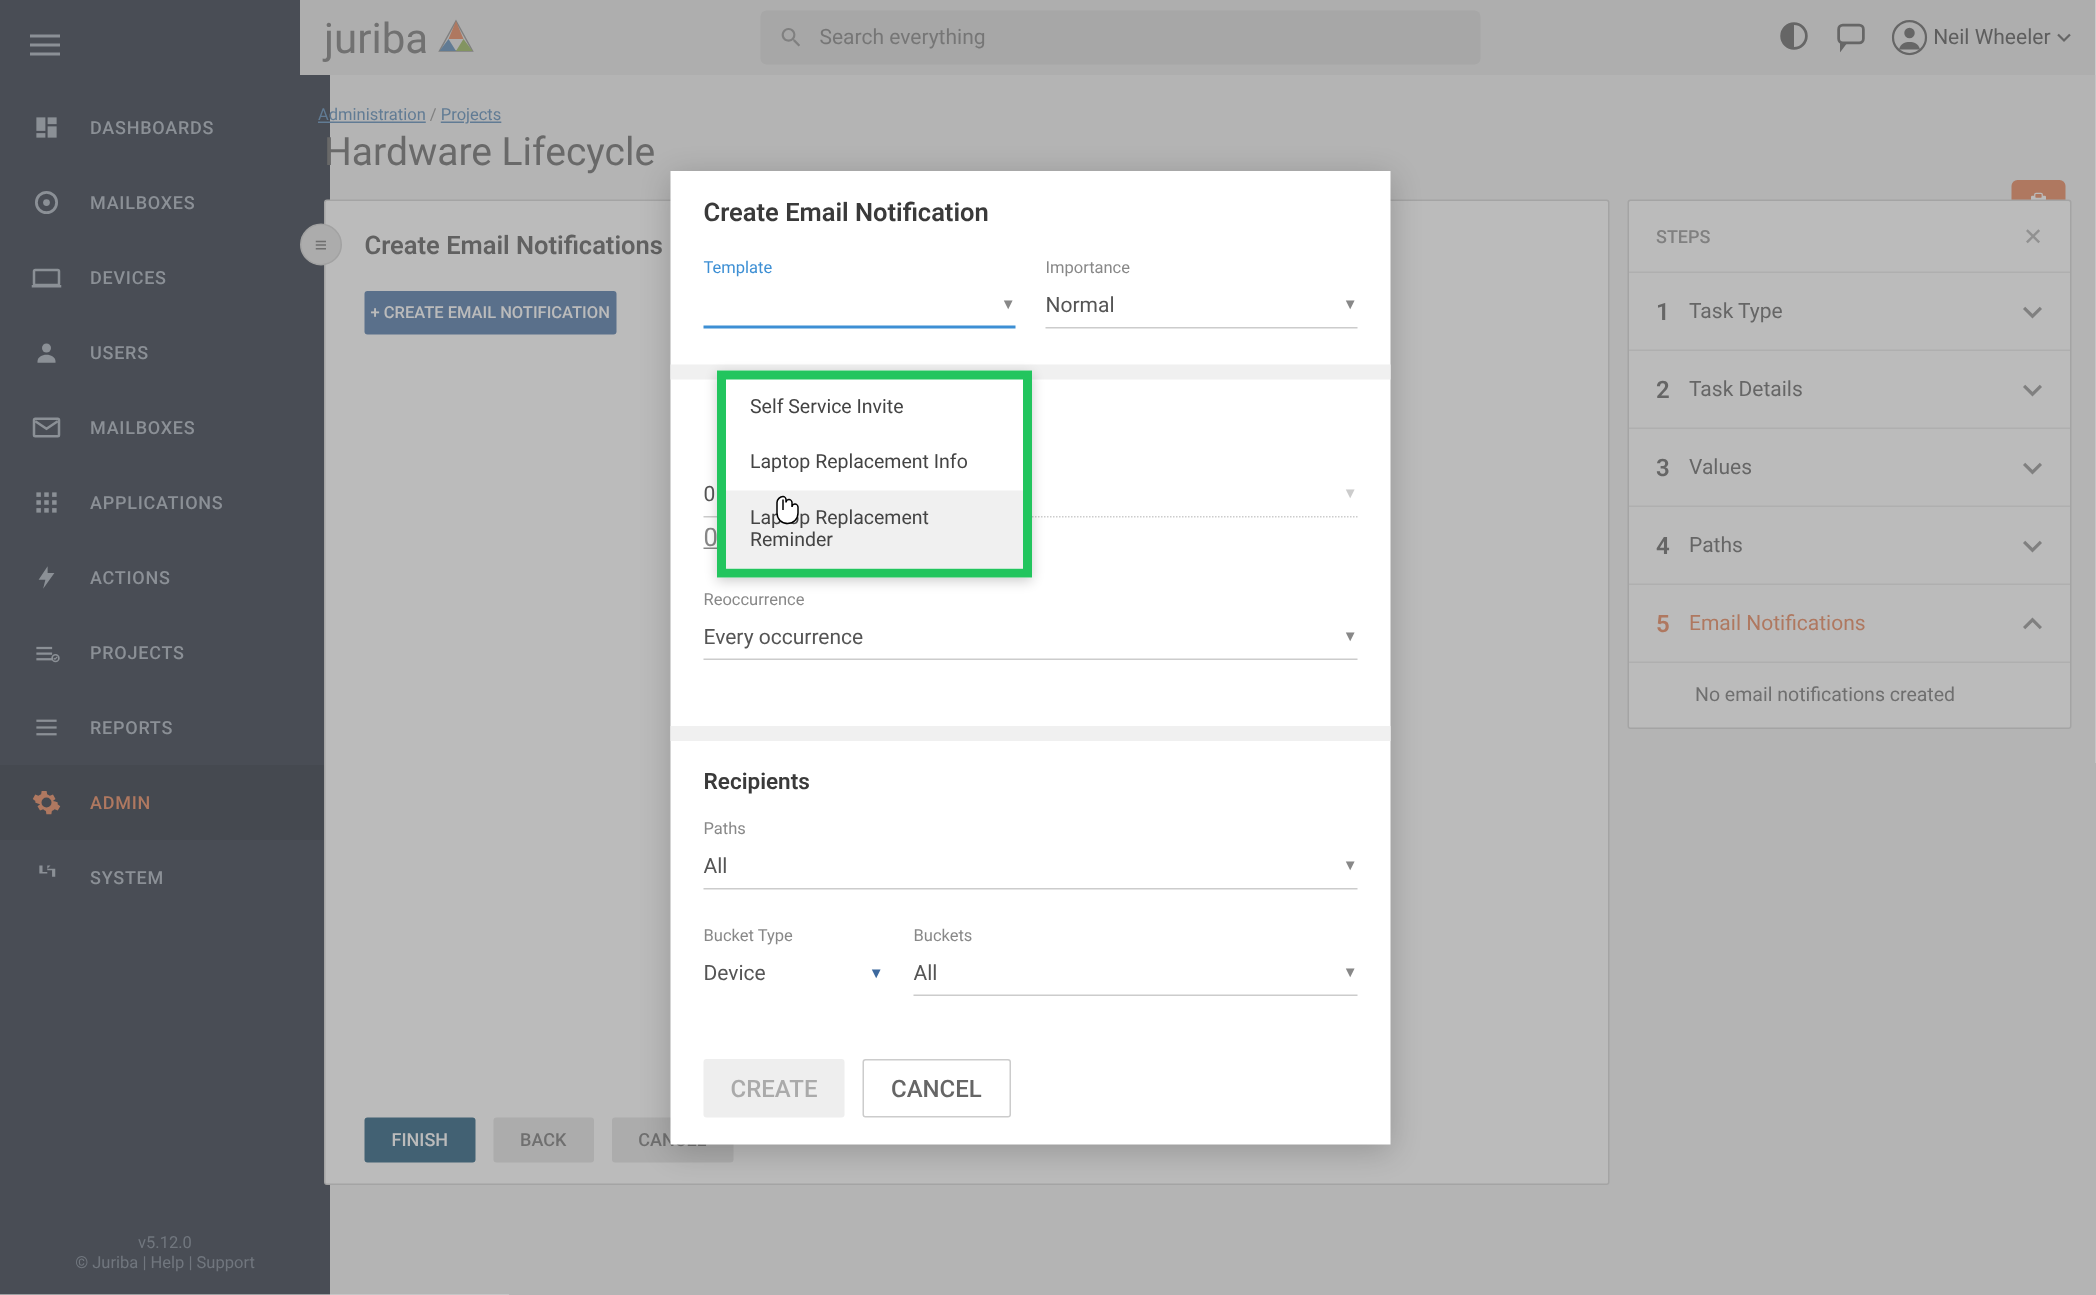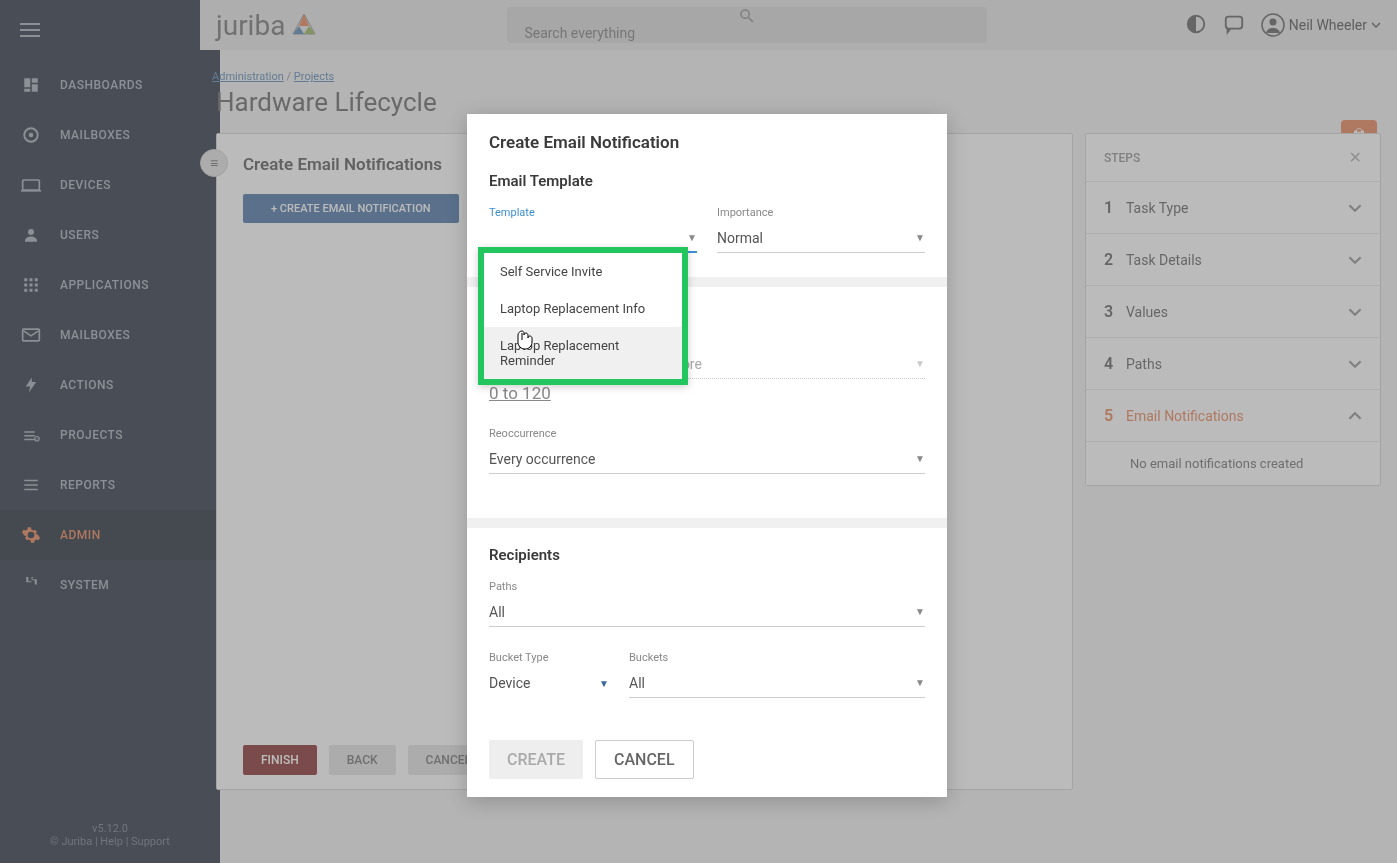--- a/index.html
+++ b/index.html
@@ -14,62 +14,62 @@
 .nav-item.active { background: #121a28; color: #e67949; }
 .nav-icon { width: 22px; height: 22px; margin-right: 18px; display: flex; align-items: center; justify-content: center; }
 .sidebar-footer { position: absolute; bottom: 15px; width: 100%; text-align: center; font-size: 11px; color: #6a7585; }
 .sidebar-footer a { color: #6a7585; text-decoration: none; }
 
 
 .main { position: absolute; left: 200px; top: 0; right: 0; height: 100%; }
 .topbar { height: 50px; background: #e5e5e5; display: flex; align-items: center; padding: 0 16px; }
 .logo { font-size: 28px; color: #6a6a6a; font-weight: 400; margin-right: 40px; display: flex; align-items: center; }
 .logo-triangle { width: 26px; height: 26px; margin-left: 6px; position: relative; }
-.search-wrap { margin-left: 150px; width: 480px; height: 36px; background: #d6d6d6; border-radius: 4px; display: flex; align-items: center; padding: 0 12px; flex-direction: column; }
+.search-wrap { margin-left: 150px; width: 480px; height: 36px; background: #d6d6d6; border-radius: 4px; display: flex; align-items: center; padding: 0 12px; }
 .search-input { border: none; background: transparent; outline: none; font-size: 14px; color: #444; width: 100%; margin-left: 10px; }
 .topbar-right { margin-left: auto; display: flex; align-items: flex-start; gap: 14px; }
 .topbar-icon { width: 24px; height: 24px; color: #555; cursor: pointer; }
 .user-name { font-size: 14px; color: #444; display: flex; align-items: center; gap: 4px; cursor: pointer; }
 
 
 .content { position: absolute; top: 50px; left: 0; right: 0; bottom: 0; }
 .breadcrumb { padding: 20px 12px 4px; font-size: 11px; }
 .breadcrumb a { color: #4a7fb0; text-decoration: underline; }
 .breadcrumb span { color: #888; }
 .page-title { padding: 0 16px 16px; font-size: 26px; color: #5a5a5a; font-weight: 400; }
 
 
 .panel-wrap { padding: 0 16px; display: flex; gap: 12px; position: relative; height: calc(100% - 96px); }
 .collapse-btn { position: absolute; left: 0; top: 16px; width: 28px; height: 28px; border-radius: 50%; background: #e0e0e0; border: 1px solid #ccc; display: flex; align-items: center; justify-content: center; font-size: 14px; color: #666; cursor: pointer; z-index: 5; }
 .main-panel { flex: 1; background: #fff; border: 1px solid #d0d0d0; border-radius: 2px; position: relative; height: calc(100% - 60px); }
 .panel-title { padding: 20px 26px; font-size: 17px; font-weight: 600; color: #4a4a4a; }
 .create-btn-wrap { padding: 0 26px; }
-.create-btn { background: #3d699e; color: #fff; border: none; padding: 8px 28px; font-size: 11px; font-weight: 500; border-radius: 2px; cursor: pointer; }
+.create-btn { background: #3d699e; color: #fff; border: none; padding: 8px 4px; font-size: 11px; font-weight: 500; border-radius: 2px; cursor: pointer; }
 
 .footer-btns { position: absolute; bottom: 14px; left: 26px; display: flex; gap: 12px; }
 .btn { padding: 8px 18px; font-size: 12px; font-weight: 500; border-radius: 2px; cursor: pointer; border: none; }
-.btn-primary { background: #7f1d1d; color: #fff; text-align: center; }
+.btn-primary { background: #0c4a6e; color: #fff; text-align: center; }
 .btn-default { background: #e0e0e0; color: #666; }
 
 
 .steps-panel { width: 296px; background: #fff; border: 1px solid #d0d0d0; border-radius: 2px; height: fit-content; }
 .steps-header { display: flex; justify-content: space-between; align-items: center; padding: 14px 18px; border-bottom: 1px solid #e6e6e6; font-size: 12px; color: #888; font-weight: 500; }
 .step-row { display: flex; align-items: center; padding: 16px 18px; border-bottom: 1px solid #e6e6e6; }
 .step-num { width: 22px; font-size: 16px; font-weight: 600; color: #555; }
 .step-label { flex: 1; font-size: 14px; color: #555; }
 .step-row.active .step-num, .step-row.active .step-label { color: #e67949; }
 .step-chevron { color: #888; }
 .step-sub { padding: 14px 18px 14px 44px; font-size: 13px; color: #666; }
 
 
 .fab { position: absolute; top: 70px; right: 20px; width: 36px; height: 36px; background: #e67949; border-radius: 4px; display: flex; align-items: center; justify-content: center; color: #fff; cursor: pointer; }
 
 
 .overlay { position: absolute; inset: 0; background: rgba(120,120,120,0.5); z-index: 100; }
-.modal { position: absolute; left: 467px; top: 114px; width: 480px; background: #fff; z-index: 101; box-shadow: 0 4px 20px rgba(0,0,0,0.2); }
+.modal { position: absolute; left: 447px; top: 114px; width: 480px; background: #fff; z-index: 101; box-shadow: 0 4px 20px rgba(0,0,0,0.2); }
 .modal-title { padding: 18px 22px 20px; font-size: 17px; font-weight: 600; color: #3a3a3a; }
 .modal-section-title { padding: 0 22px 16px; font-size: 15px; font-weight: 600; color: #3a3a3a; }
 .modal-divider { height: 10px; background: #f0f0f0; }
 .modal-fields { padding: 0 22px 24px; display: flex; gap: 20px; }
 .field { flex: 1; }
 .field-label { font-size: 11px; color: #888; margin-bottom: 4px; }
 .field-label.focused { color: #3d8fd4; }
 .field-input { width: 100%; border: none; border-bottom: 1px solid #ccc; padding: 6px 0; font-size: 14px; color: #444; outline: none; height: 30px; display: flex; align-items: center; justify-content: space-between; }
 .field-input.focused { border-bottom: 2px solid #3d8fd4; }
 .field-input.dotted { border-bottom: 1px dotted #ccc; }
@@ -137,42 +137,42 @@
     <span class="nav-icon">
         <svg class="icon-svg" width="18" height="18" viewBox="0 0 24 24">
           <circle cx="12" cy="8" r="4"></circle>
           <path d="M4 20c0-4 4-6 8-6s8 2 8 6v1H4z"></path>
         </svg>
       </span>
     <span>USERS</span>
   </div>
   <div class="nav-item">
     <span class="nav-icon">
+        <svg class="icon-svg" width="20" height="16" viewBox="0 0 24 18">
+          <rect x="2" y="2" width="20" height="14" rx="1" fill="none" stroke="currentColor" stroke-width="2"></rect>
+          <path d="M3 4l9 6 9-6" fill="none" stroke="currentColor" stroke-width="2"></path>
+        </svg>
+      </span>
+    <span>MAILBOXES</span>
+  </div>
+  <div class="nav-item">
+    <span class="nav-icon">
         <svg class="icon-svg" width="18" height="18" viewBox="0 0 24 24">
           <rect x="3" y="3" width="4" height="4"></rect>
           <rect x="10" y="3" width="4" height="4"></rect>
           <rect x="17" y="3" width="4" height="4"></rect>
           <rect x="3" y="10" width="4" height="4"></rect>
           <rect x="10" y="10" width="4" height="4"></rect>
           <rect x="17" y="10" width="4" height="4"></rect>
           <rect x="3" y="17" width="4" height="4"></rect>
           <rect x="10" y="17" width="4" height="4"></rect>
           <rect x="17" y="17" width="4" height="4"></rect>
         </svg>
       </span>
     <span>APPLICATIONS</span>
-  </div>
-  <div class="nav-item">
-    <span class="nav-icon">
-        <svg class="icon-svg" width="20" height="16" viewBox="0 0 24 18">
-          <rect x="2" y="2" width="20" height="14" rx="1" fill="none" stroke="currentColor" stroke-width="2"></rect>
-          <path d="M3 4l9 6 9-6" fill="none" stroke="currentColor" stroke-width="2"></path>
-        </svg>
-      </span>
-    <span>MAILBOXES</span>
   </div>
   <div class="nav-item">
     <span class="nav-icon">
         <svg class="icon-svg" width="18" height="18" viewBox="0 0 24 24">
           <path d="M13 2L5 14h6l-2 8 10-14h-6z"></path>
         </svg>
       </span>
     <span>ACTIONS</span>
   </div>
   <div class="nav-item">
@@ -350,21 +350,20 @@
         </div>
         <div class="step-sub">No email notifications created</div>
       </div>
     </div>
   </div>
 </div>
 
 <div class="overlay"></div>
 <div class="modal">
   <div class="modal-title">Create Email Notification</div>
-  <div class="modal-section-title">Email Template</div>
   <div class="modal-fields">
     <div class="field">
       <div class="field-label focused">Template</div>
       <div class="field-input focused">
         <span class="field-value"></span>
         <span class="dropdown-arrow">▼</span>
       </div>
     </div>
     <div class="field">
       <div class="field-label">Importance</div>

